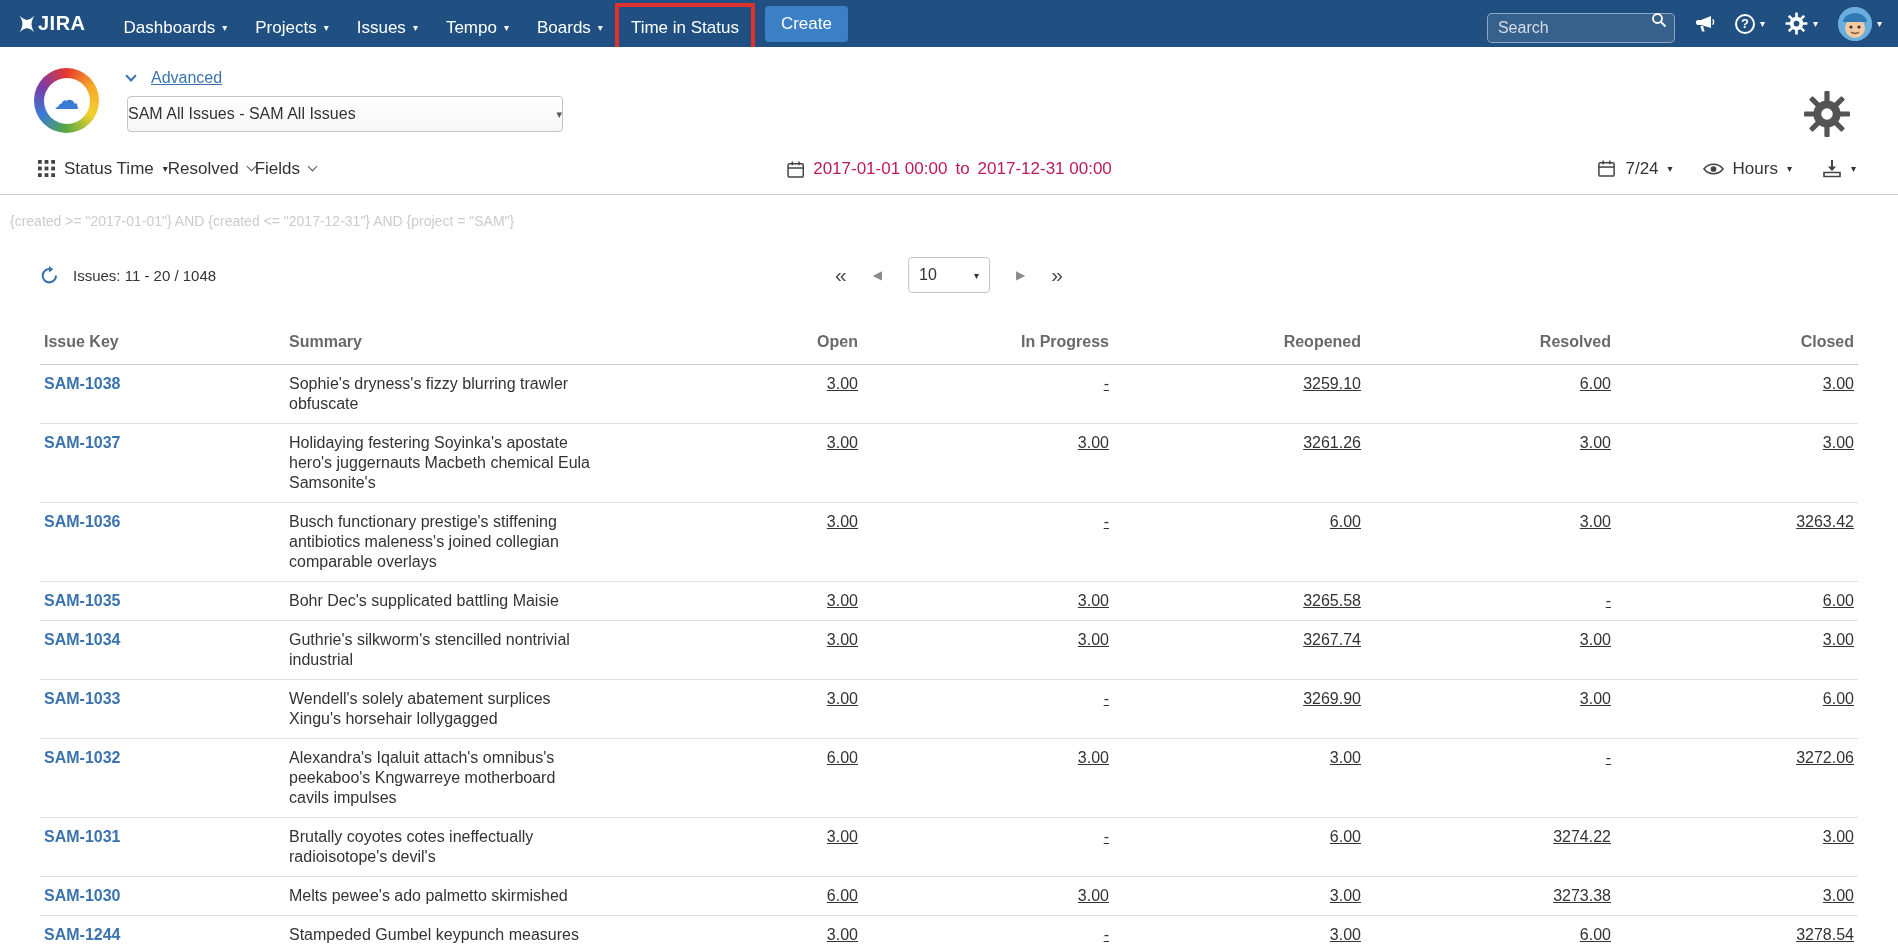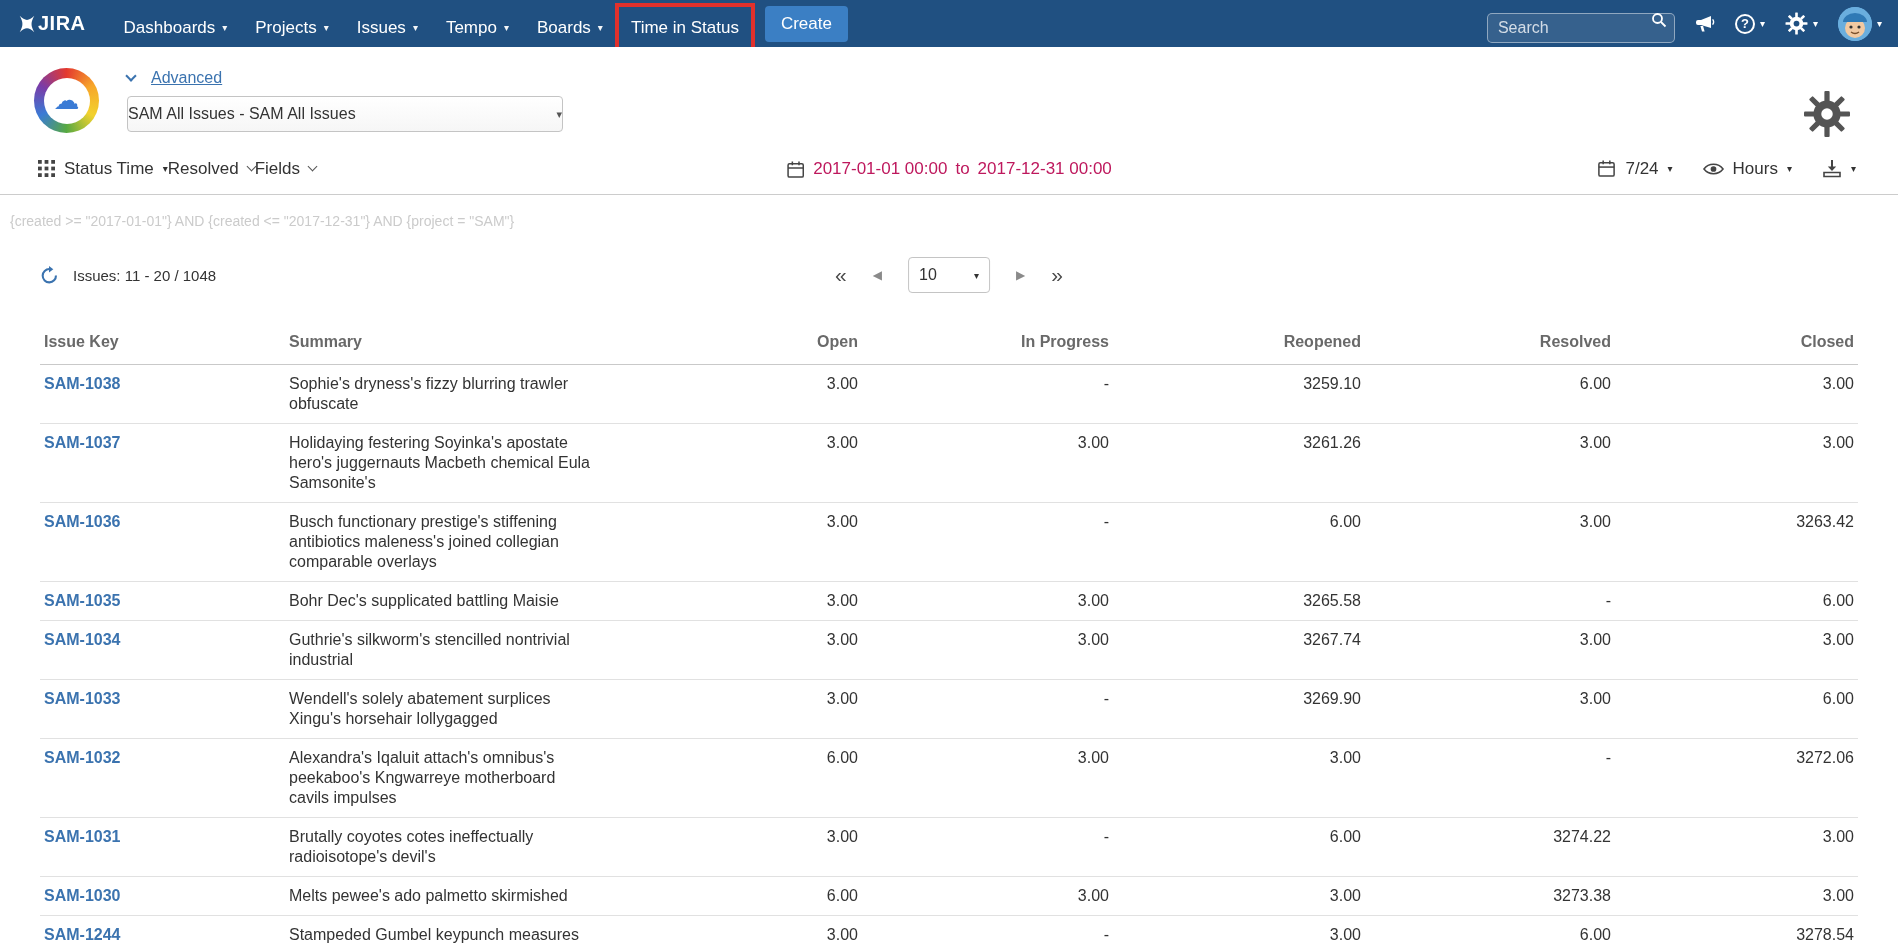--- a/index.html
+++ b/index.html
@@ -73,21 +73,21 @@
                display:flex; align-items:center; padding:0 10px; font-size:16px; color:#333; cursor:pointer; }
   .page-size .sel-caret { margin-left:auto; font-size:10px; color:#333; }
 
   
   .issues-table { margin:30px 40px 0; border-collapse:collapse; table-layout:fixed; width:1818px; }
   .issues-table th { font-size:16px; color:#696969; text-align:left; font-weight:bold;
                      padding:6px 4px 13px; border-bottom:1px solid #c9c9c9; }
   .issues-table th.num { text-align:right; }
   .issues-table td { font-size:16px; color:#333; padding:9px 4px; border-bottom:1px solid #e1e1e1;
                      vertical-align:top; line-height:20px; }
-  .issues-table td.num { text-align:right; }
+  .issues-table td.num { text-align:right;text-decoration:underline; }
   .issues-table td.col-summary { padding-right:16px; }
   a.key-link { color:#3b73af; font-weight:bold; text-decoration:none; }
 </style>
 </head>
 <body>
 
 <div class="navbar">
   <div class="brand">
     <span style="display:flex;">
       <svg width="22" height="22" viewBox="0 0 24 24">

